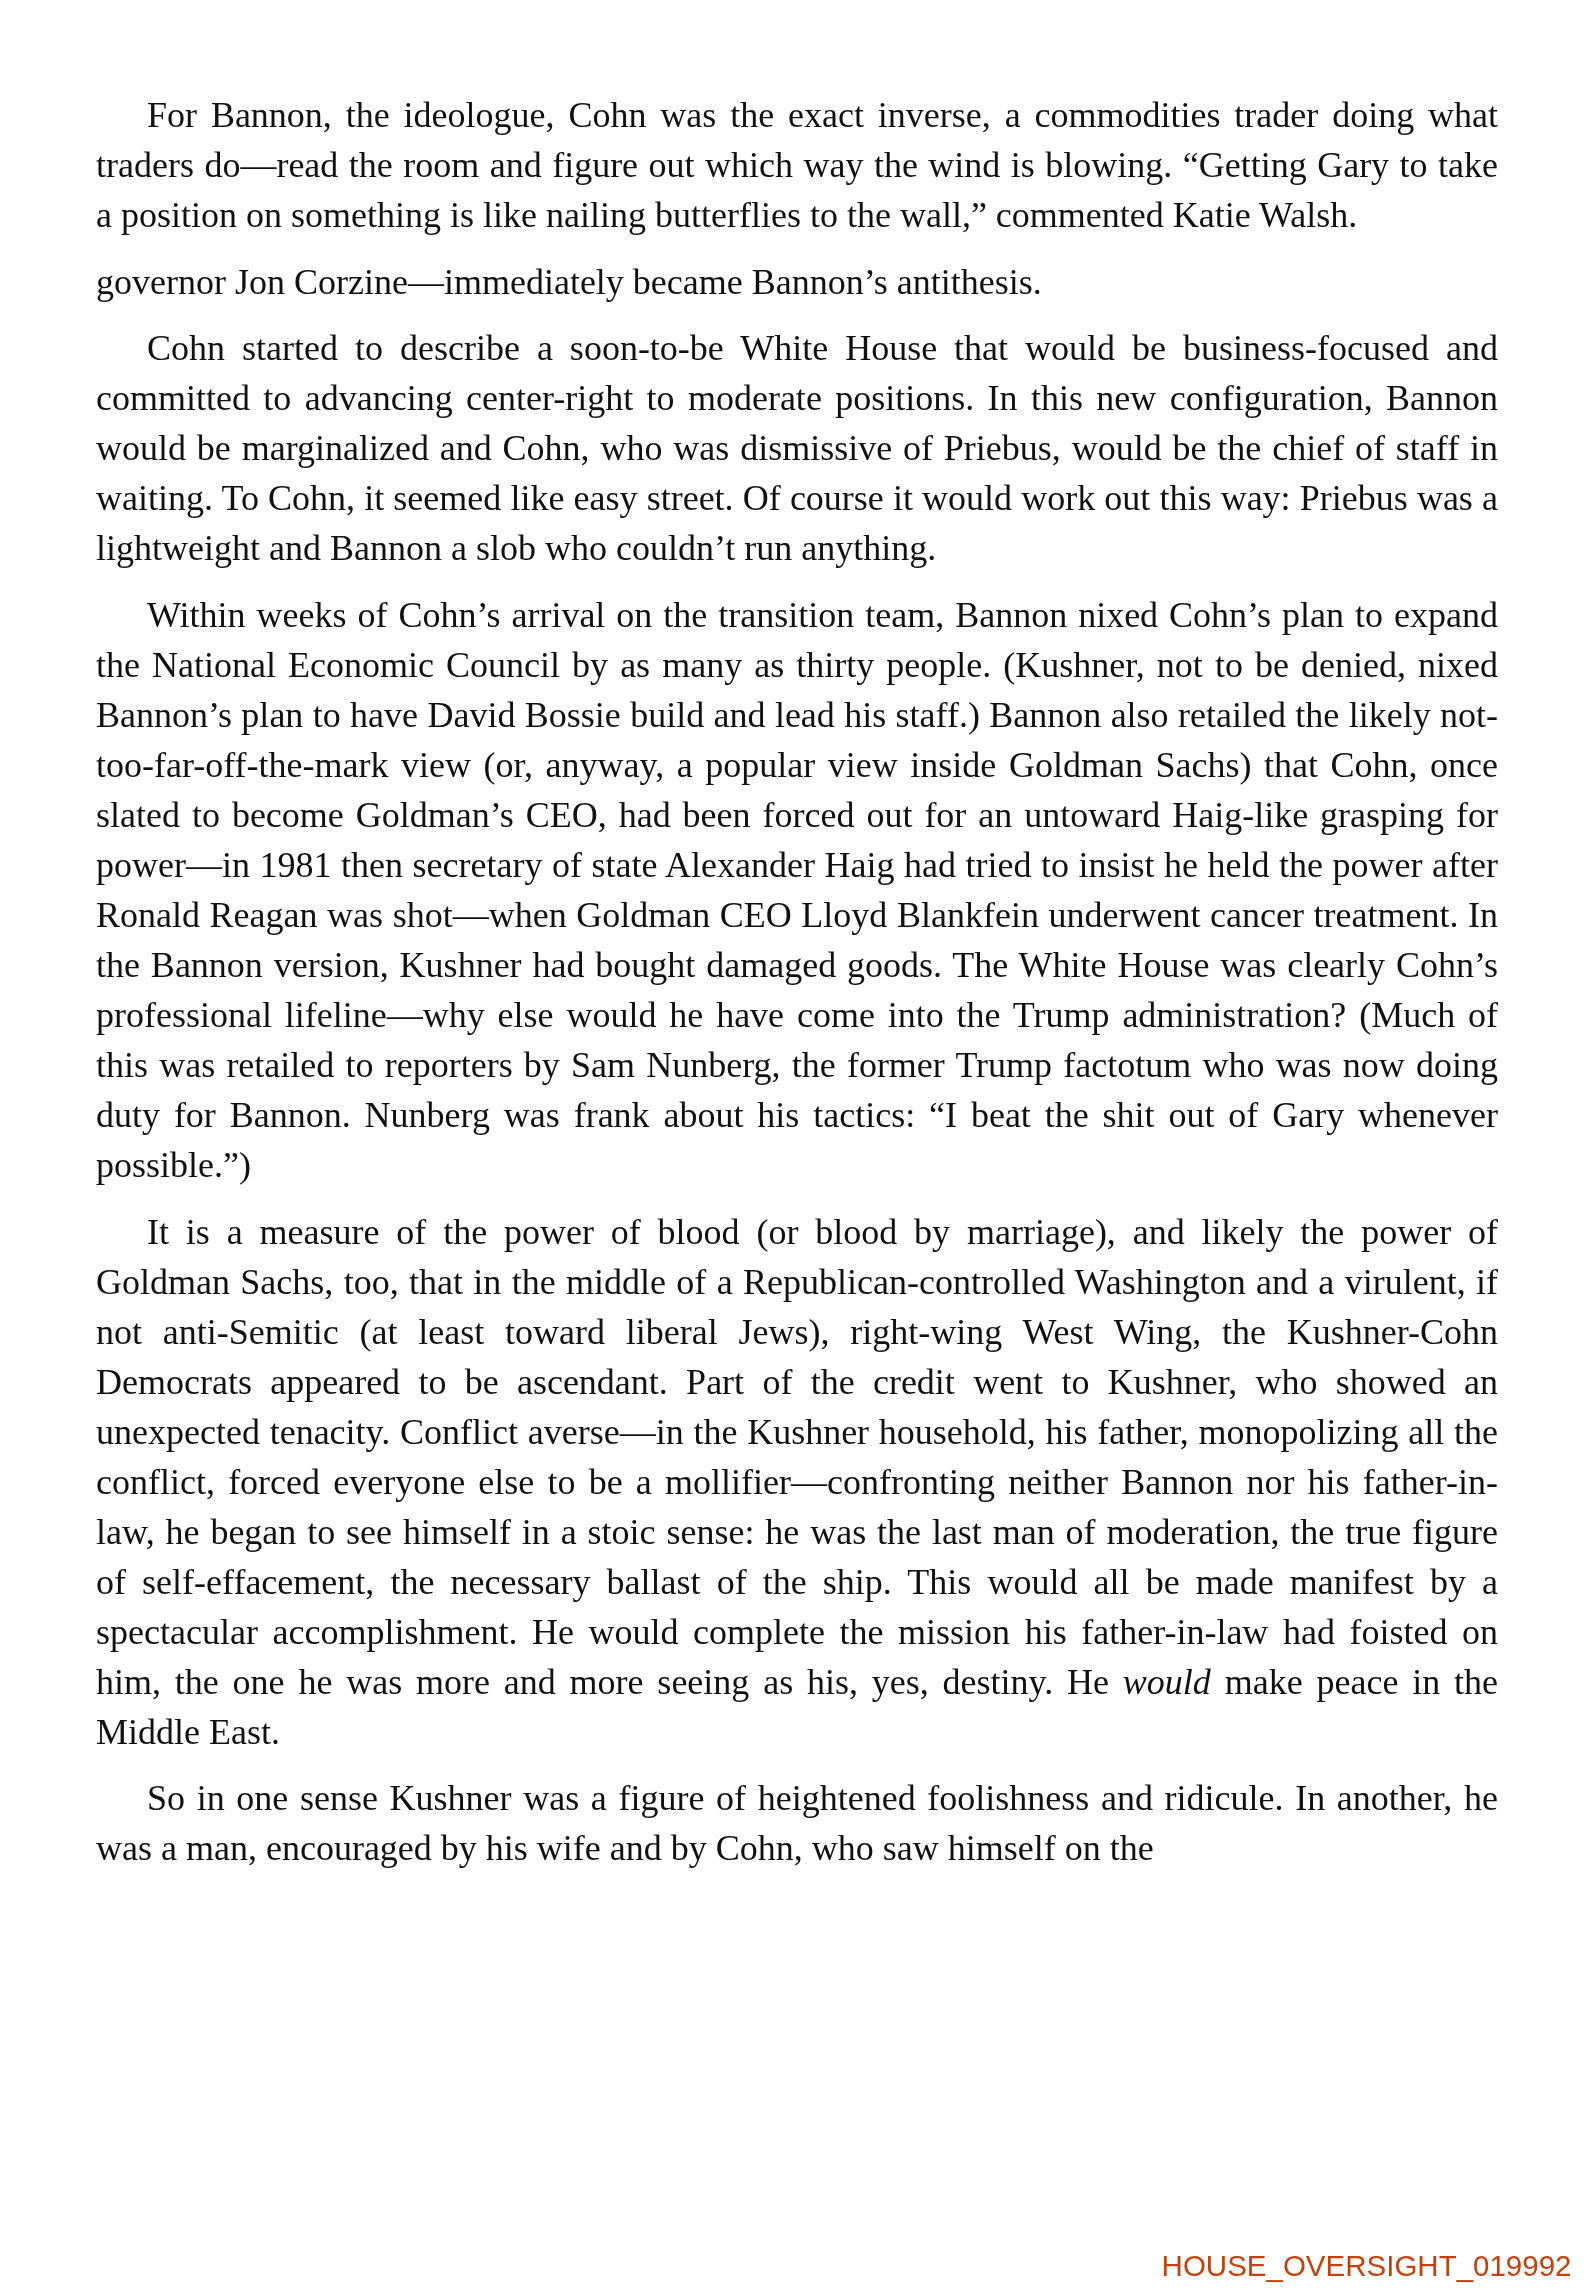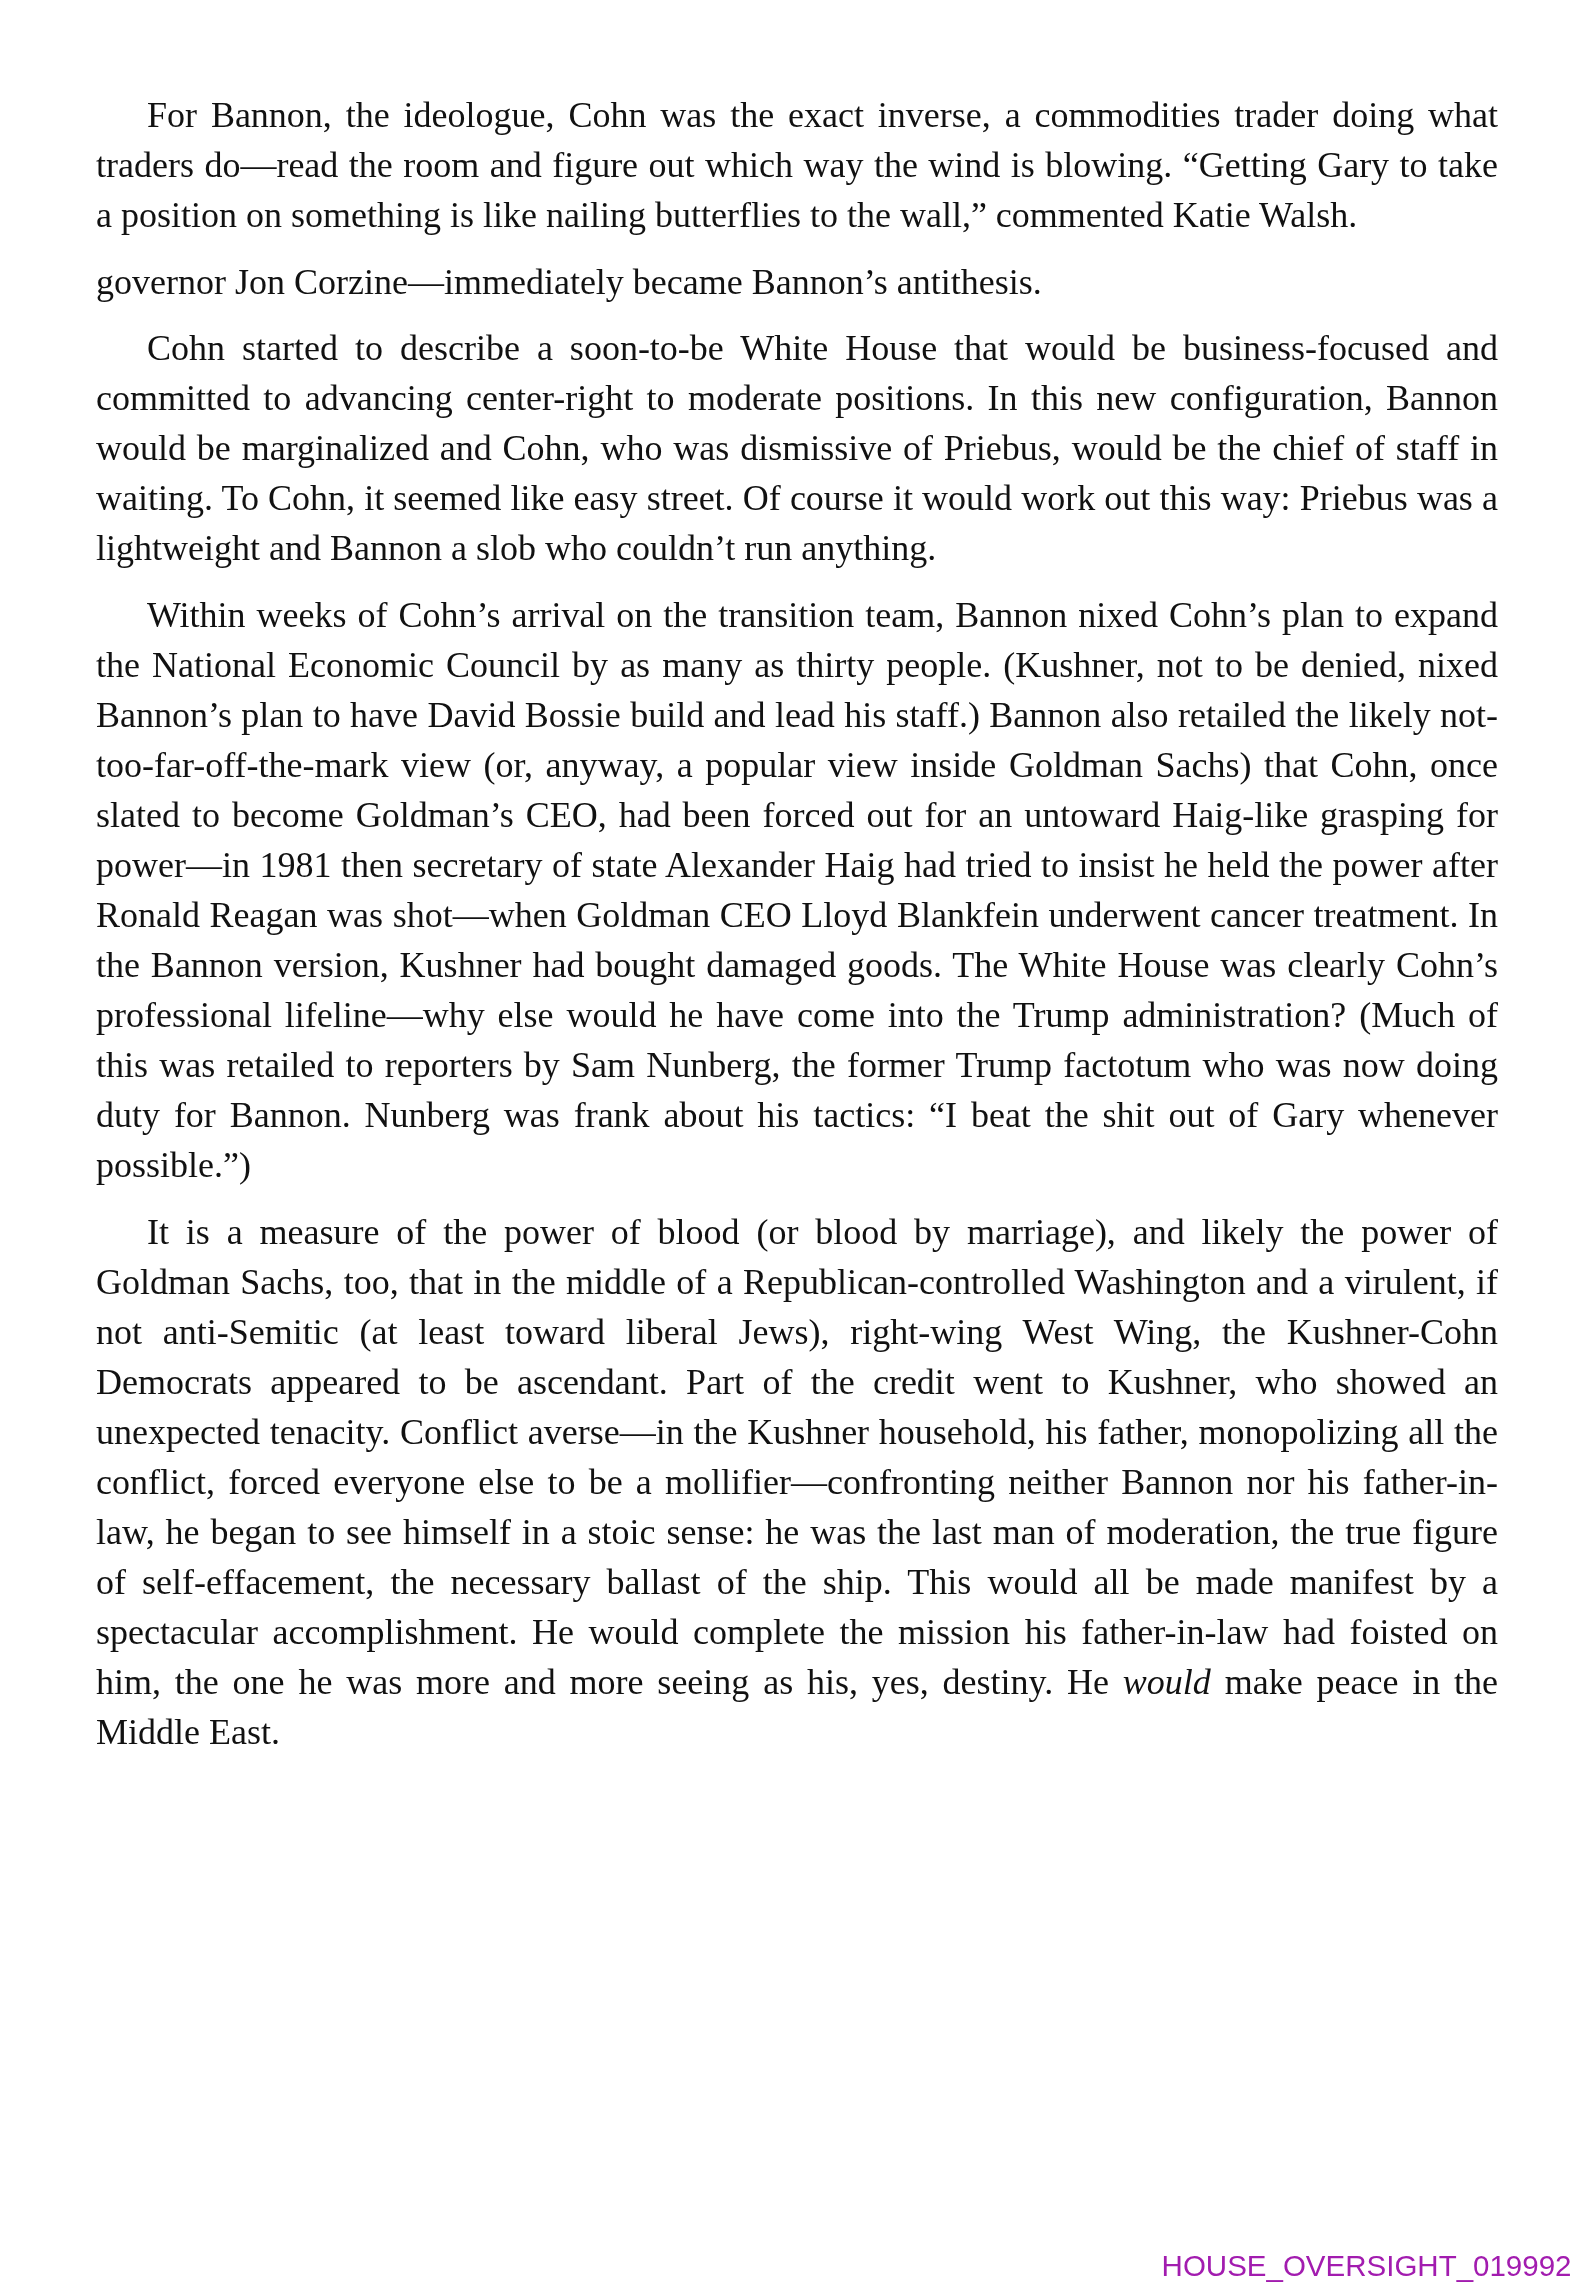--- a/index.html
+++ b/index.html
@@ -34,28 +34,29 @@
     .para em {
       font-style: italic;
     }
     .footer-id {
       position: absolute;
       right: 20.5px;
       top: 2249px;
       font-family: "Liberation Sans", "DejaVu Sans", sans-serif;
       font-size: 29.5px;
       letter-spacing: 0px;
-      color: #a21caf;
+      color: #c2410c;
     }
   </style>
 </head>
 <body>
 
 <div class="page-body">
   <p class="para">For Bannon, the ideologue, Cohn was the exact inverse, a commodities trader doing what traders do—read the room and figure out which way the wind is blowing. “Getting Gary to take a position on something is like nailing butterflies to the wall,” commented Katie Walsh.</p>
   <p class="para first">governor Jon Corzine—immediately became Bannon’s antithesis.</p>
   <p class="para">Cohn started to describe a soon-to-be White House that would be business-focused and committed to advancing center-right to moderate positions. In this new configuration, Bannon would be marginalized and Cohn, who was dismissive of Priebus, would be the chief of staff in waiting. To Cohn, it seemed like easy street. Of course it would work out this way: Priebus was a lightweight and Bannon a slob who couldn’t run anything.</p>
   <p class="para">Within weeks of Cohn’s arrival on the transition team, Bannon nixed Cohn’s plan to expand the National Economic Council by as many as thirty people. (Kushner, not to be denied, nixed Bannon’s plan to have David Bossie build and lead his staff.) Bannon also retailed the likely not-too-far-off-the-mark view (or, anyway, a popular view inside Goldman Sachs) that Cohn, once slated to become Goldman’s CEO, had been forced out for an untoward Haig-like grasping for power—in 1981 then secretary of state Alexander Haig had tried to insist he held the power after Ronald Reagan was shot—when Goldman CEO Lloyd Blankfein underwent cancer treatment. In the Bannon version, Kushner had bought damaged goods. The White House was clearly Cohn’s professional lifeline—why else would he have come into the Trump administration? (Much of this was retailed to reporters by Sam Nunberg, the former Trump factotum who was now doing duty for Bannon. Nunberg was frank about his tactics: “I beat the shit out of Gary whenever possible.”)</p>
   <p class="para"><span>It is a measure of the power of blood (or blood by marriage), and likely the power of Goldman Sachs, too, that in the middle of a Republican-controlled Washington and a virulent, if not anti-Semitic (at least toward liberal Jews), right-wing West Wing, the Kushner-Cohn Democrats appeared to be ascendant. Part of the credit went to Kushner, who showed an unexpected tenacity. Conflict averse—in the Kushner household, his father, monopolizing all the conflict, forced everyone else to be a mollifier—confronting neither Bannon nor his father-in-law, he began to see himself in a stoic sense: he was the last man of moderation, the true figure of self-effacement, the necessary ballast of the ship. This would all be made manifest by a spectacular accomplishment. He would complete the mission his father-in-law had foisted on him, the one he was more and more seeing as his, yes, destiny. He </span><em>would</em><span> make peace in the Middle East.</span></p>
+  <p class="para">So in one sense Kushner was a figure of heightened foolishness and ridicule. In another, he was a man, encouraged by his wife and by Cohn, who saw himself on the</p>
 </div>
 
 <div class="footer-id">HOUSE_OVERSIGHT_019992</div>
 
 
 </body></html>

